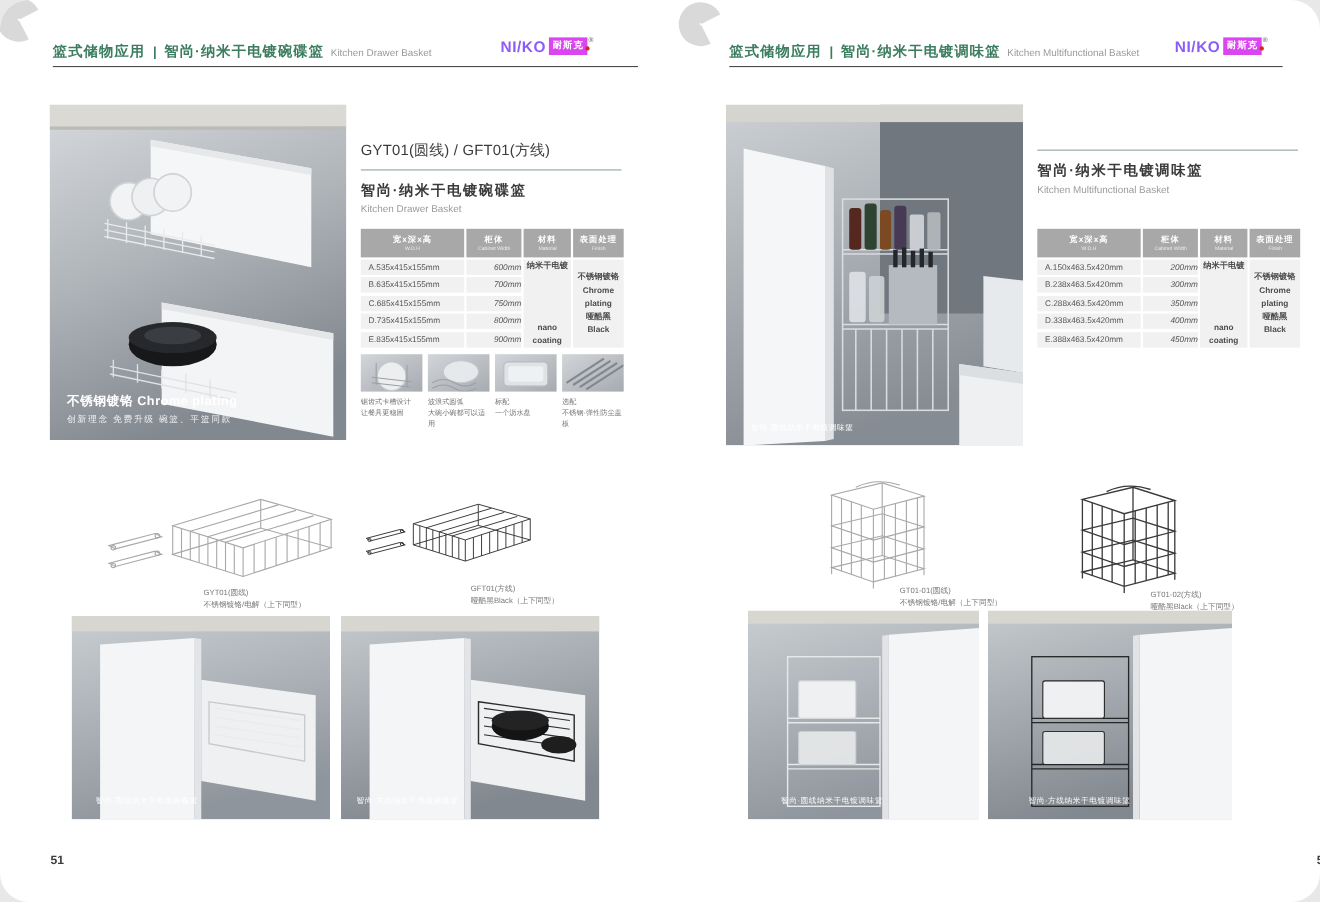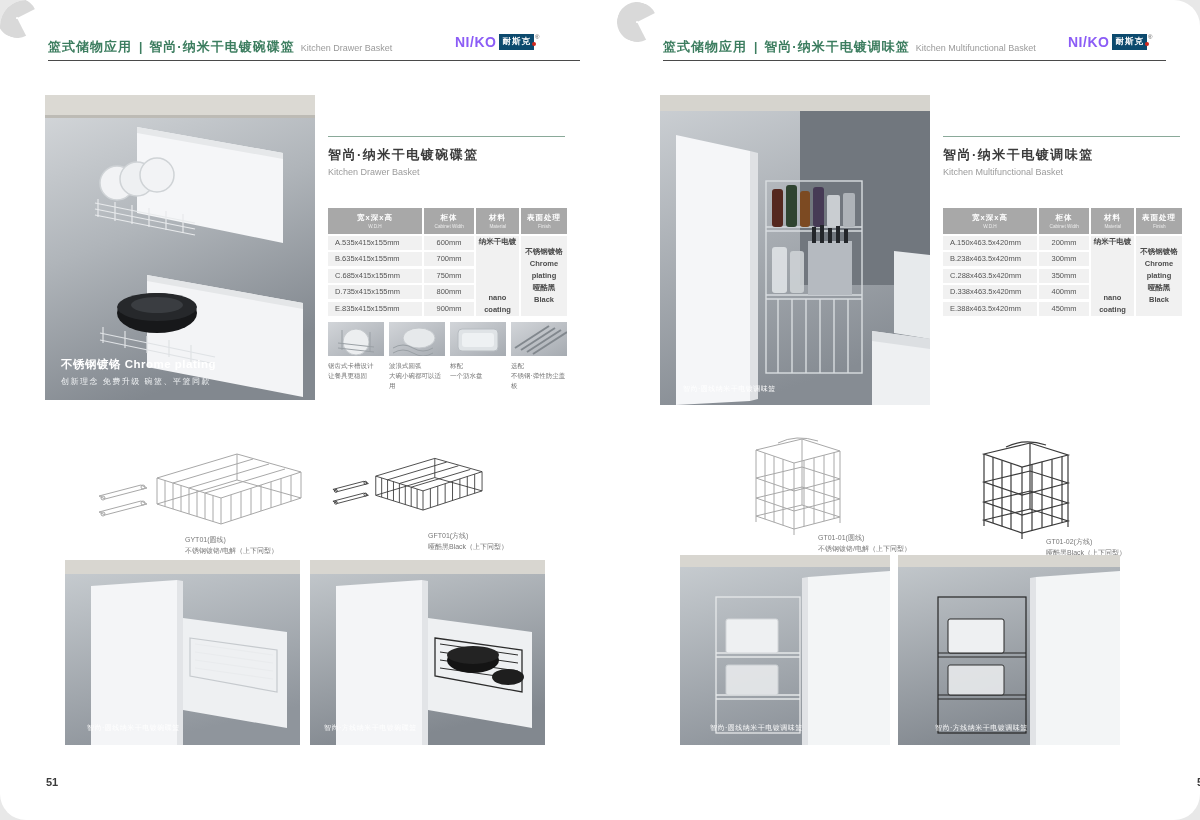--- a/index.html
+++ b/index.html
@@ -15,38 +15,38 @@
   .ph-cat { font-size:13px; font-weight:bold; color:#3c7d5f; letter-spacing:1px; }
   .ph-sep { font-size:12px; color:#3c7d5f; margin:0 7px; font-weight:bold; }
   .ph-cn  { font-size:13px; font-weight:bold; color:#3c7d5f; letter-spacing:1px; }
   .ph-en  { font-size:9px; color:#9a9a9a; margin-left:6px; }
   .hrule  { position:absolute; height:1px; background:#4a4a4a; }
 
   
   .logo { position:absolute; display:flex; align-items:center; }
   .logo-word { position:relative; font-size:14px; font-weight:bold; color:#8b5cf6; letter-spacing:0.5px; }
   .logo-dot { position:absolute; right:3px; top:8px; width:4px; height:4px; border-radius:50%; background:#d0281e; }
-  .logo-box { background:#0c4a6e; color:#fff; font-size:8.5px; font-weight:bold; padding:2px 3px; margin-left:3px; letter-spacing:1px; }
+  .logo-box { background:#d946ef; color:#fff; font-size:8.5px; font-weight:bold; padding:2px 3px; margin-left:3px; letter-spacing:1px; }
   .logo-reg { font-size:6px; color:#555; margin-left:1px; align-self:flex-start; }
 
   
   .title-block { position:absolute; width:237px; }
   .prod-code { font-size:13.5px; color:#3b3b3b; letter-spacing:0.2px; }
   .code-rule { height:1px; background:#8aa999; margin:8px 0 9px; }
   .prod-cn { font-size:13px; font-weight:bold; color:#3b3b3b; letter-spacing:1.5px; }
   .prod-en { font-size:9px; color:#9b9b9b; margin-top:3px; }
 
   
   .spec-table { position:absolute; display:grid; grid-template-columns:94px 50px 43px 46px; gap:2px; width:237px; }
   .th { background:#a8a8a8; color:#fff; display:flex; flex-direction:column; align-items:center; justify-content:center; height:26px;text-align:right; }
   .th-cn { font-size:7.5px; font-weight:bold; letter-spacing:1px; }
   .th-en { font-size:5.5px; color:#ececec; transform:scale(0.85); }
   .td { background:#f1f1f1; color:#555; font-size:7.5px; height:14px; line-height:14px; }
   .td.size { padding-left:7px; grid-column:1; }
-  .td.cab { text-align:center; grid-column:2; }
+  .td.cab { text-align:right; grid-column:2;font-style:italic; }
   .td.merged { display:flex; flex-direction:column; align-items:center; justify-content:center; height:auto; line-height:1.6; font-weight:bold; font-size:7.5px; color:#4c4c4c; text-align:center; }
   .material { grid-column:3; grid-row:2 / span 5;gap:44px; }
   .finish { grid-column:4; grid-row:2 / span 5; }
 
   
   .hero { position:absolute; overflow:hidden; }
   .hero svg, .photo svg, .drawing svg, .thumb svg { display:block; }
   .hero-title { position:absolute; left:16px; bottom:28px; color:#fff; font-size:11.5px; font-weight:bold; letter-spacing:0.5px; }
   .hero-sub { position:absolute; left:16px; bottom:13px; color:#eef0f2; font-size:8px; letter-spacing:1.5px; }
   .hero-cap { position:absolute; left:23px; bottom:11px; color:#fff; font-size:7px; letter-spacing:0.5px; }
@@ -131,20 +131,21 @@
           <line x1="102" y1="241" x2="102" y2="258"></line>
         <line x1="124" y1="245" x2="124" y2="262"></line>
           <line x1="146" y1="250" x2="146" y2="267"></line>
       </g>
     </svg>
     <span class="hero-title">不锈钢镀铬 Chrome plating</span>
     <span class="hero-sub">创新理念 免费升级 碗篮、平篮同款</span>
   </div>
 
   <div class="title-block" style="left:328px;top:128px;">
+    <div class="prod-code">GYT01(圆线) / GFT01(方线)</div>
     <div class="code-rule"></div>
     <div class="prod-cn">智尚·纳米干电镀碗碟篮</div>
     <div class="prod-en">Kitchen Drawer Basket</div>
   </div>
 
   <div class="spec-table" style="left:328px;top:208px;">
     <div class="th">
         <span class="th-cn">宽x深x高</span>
         <span class="th-en">W.D.H</span>
       </div>

